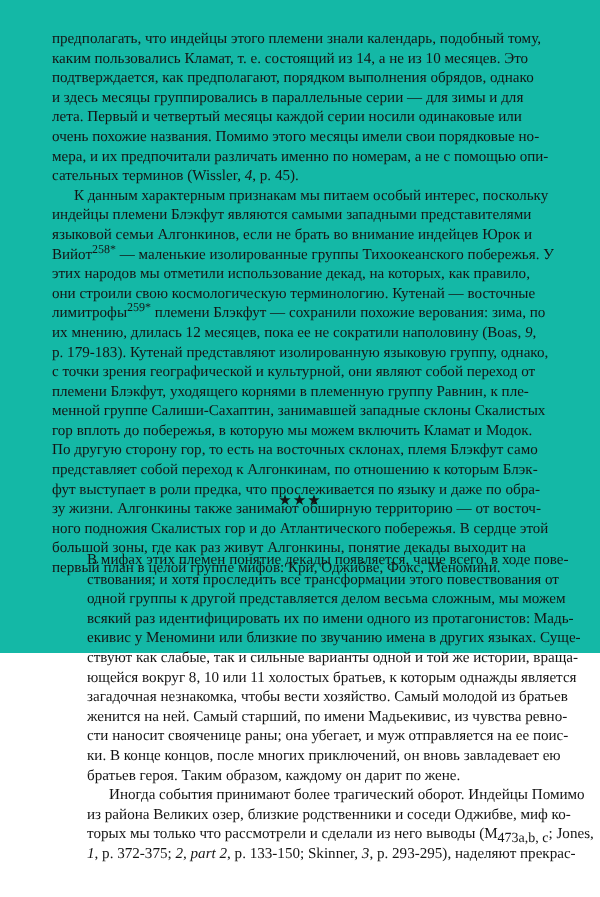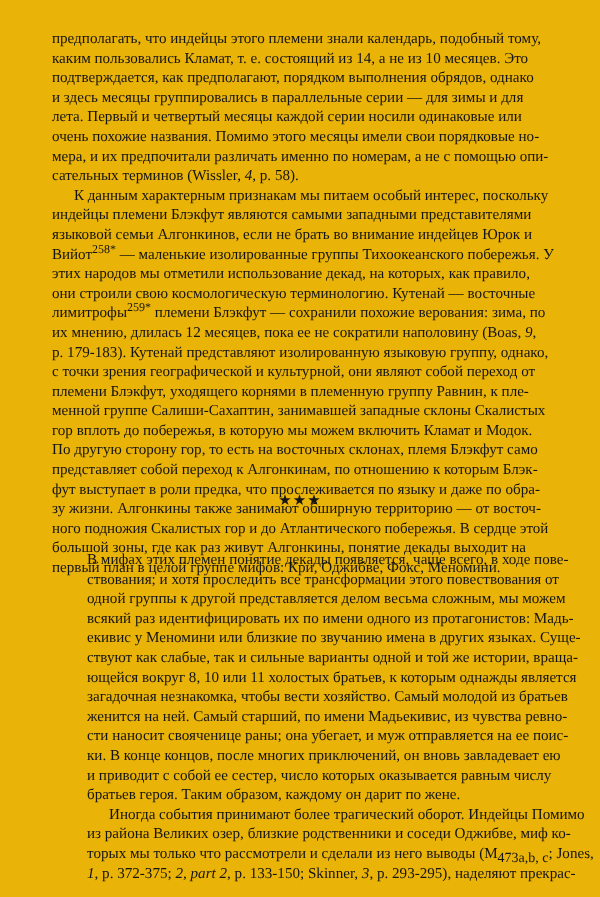--- a/index.html
+++ b/index.html
@@ -13,22 +13,22 @@
     height: 897px;
     position: relative;
     font-family: "Liberation Serif", "DejaVu Serif", serif;
     color: #141414;
     overflow: hidden;
   }
   .page {
     position: absolute;
     left: 0; top: 0;
     width: 600px;
-    height: 897px;
-    background: #eab308;
+    height: 653px;
+    background: #14b8a6;
   }
   .textblock {
     position: absolute;
     left: 52px;
     top: 30px;
     width: 496px;
   }
   
   .ln {
     display: block;
@@ -88,21 +88,21 @@
   <div class="textblock">
 
     <div>
       <span class="ln">предполагать, что индейцы этого племени знали календарь, подобный тому,</span>
       <span class="ln">каким пользовались Кламат, т. е. состоящий из 14, а не из 10 месяцев. Это</span>
       <span class="ln">подтверждается, как предполагают, порядком выполнения обрядов, однако</span>
       <span class="ln">и здесь месяцы группировались в параллельные серии — для зимы и для</span>
       <span class="ln">лета. Первый и четвертый месяцы каждой серии носили одинаковые или</span>
       <span class="ln">очень похожие названия. Помимо этого месяцы имели свои порядковые но-</span>
       <span class="ln" style="transform-origin: left center; transform: scaleX(0.996);">мера, и их предпочитали различать именно по номерам, а не с помощью опи-</span>
-      <span class="ln last"><span>сательных терминов (Wissler, </span><i>4</i><span>, p. 58).</span></span>
+      <span class="ln last"><span>сательных терминов (Wissler, </span><i>4</i><span>, p. 45).</span></span>
     </div>
 
     <div>
       <span class="ln" style="transform-origin: left center; transform: scaleX(0.996);"><span class="indent"></span><span>К данным характерным признакам мы питаем особый интерес, поскольку</span></span>
       <span class="ln">индейцы племени Блэкфут являются самыми западными представителями</span>
       <span class="ln">языковой семьи Алгонкинов, если не брать во внимание индейцев Юрок и</span>
       <span class="ln" style="transform-origin: left center; transform: scaleX(0.996);"><span>Вийот</span><sup>258*</sup><span> — маленькие изолированные группы Тихоокеанского побережья. У</span></span>
       <span class="ln">этих народов мы отметили использование декад, на которых, как правило,</span>
       <span class="ln">они строили свою космологическую терминологию. Кутенай — восточные</span>
       <span class="ln"><span>лимитрофы</span><sup>259*</sup><span> племени Блэкфут — сохранили похожие верования: зима, по</span></span>
@@ -130,21 +130,20 @@
       <span class="ln">ствования; и хотя проследить все трансформации этого повествования от</span>
       <span class="ln">одной группы к другой представляется делом весьма сложным, мы можем</span>
       <span class="ln">всякий раз идентифицировать их по имени одного из протагонистов: Мадь-</span>
       <span class="ln">екивис у Меномини или близкие по звучанию имена в других языках. Суще-</span>
       <span class="ln">ствуют как слабые, так и сильные варианты одной и той же истории, враща-</span>
       <span class="ln">ющейся вокруг 8, 10 или 11 холостых братьев, к которым однажды является</span>
       <span class="ln">загадочная незнакомка, чтобы вести хозяйство. Самый молодой из братьев</span>
       <span class="ln">женится на ней. Самый старший, по имени Мадьекивис, из чувства ревно-</span>
       <span class="ln">сти наносит свояченице раны; она убегает, и муж отправляется на ее поис-</span>
       <span class="ln">ки. В конце концов, после многих приключений, он вновь завладевает ею</span>
-      <span class="ln">и приводит с собой ее сестер, число которых оказывается равным числу</span>
       <span class="ln last">братьев героя. Таким образом, каждому он дарит по жене.</span>
     </div>
 
     <div>
       <span class="ln"><span class="indent"></span><span>Иногда события принимают более трагический оборот. Индейцы Помимо</span></span>
       <span class="ln">из района Великих озер, близкие родственники и соседи Оджибве, миф ко-</span>
       <span class="ln"><span>торых мы только что рассмотрели и сделали из него выводы (M</span><sub>473a,b, c</sub><span>; Jones,</span></span>
       <span class="ln last"><i>1</i><span>, p. 372-375; </span><i>2, part 2</i><span>, p. 133-150; Skinner, </span><i>3</i><span>, p. 293-295), наделяют прекрас-</span></span>
     </div>
   </div>

